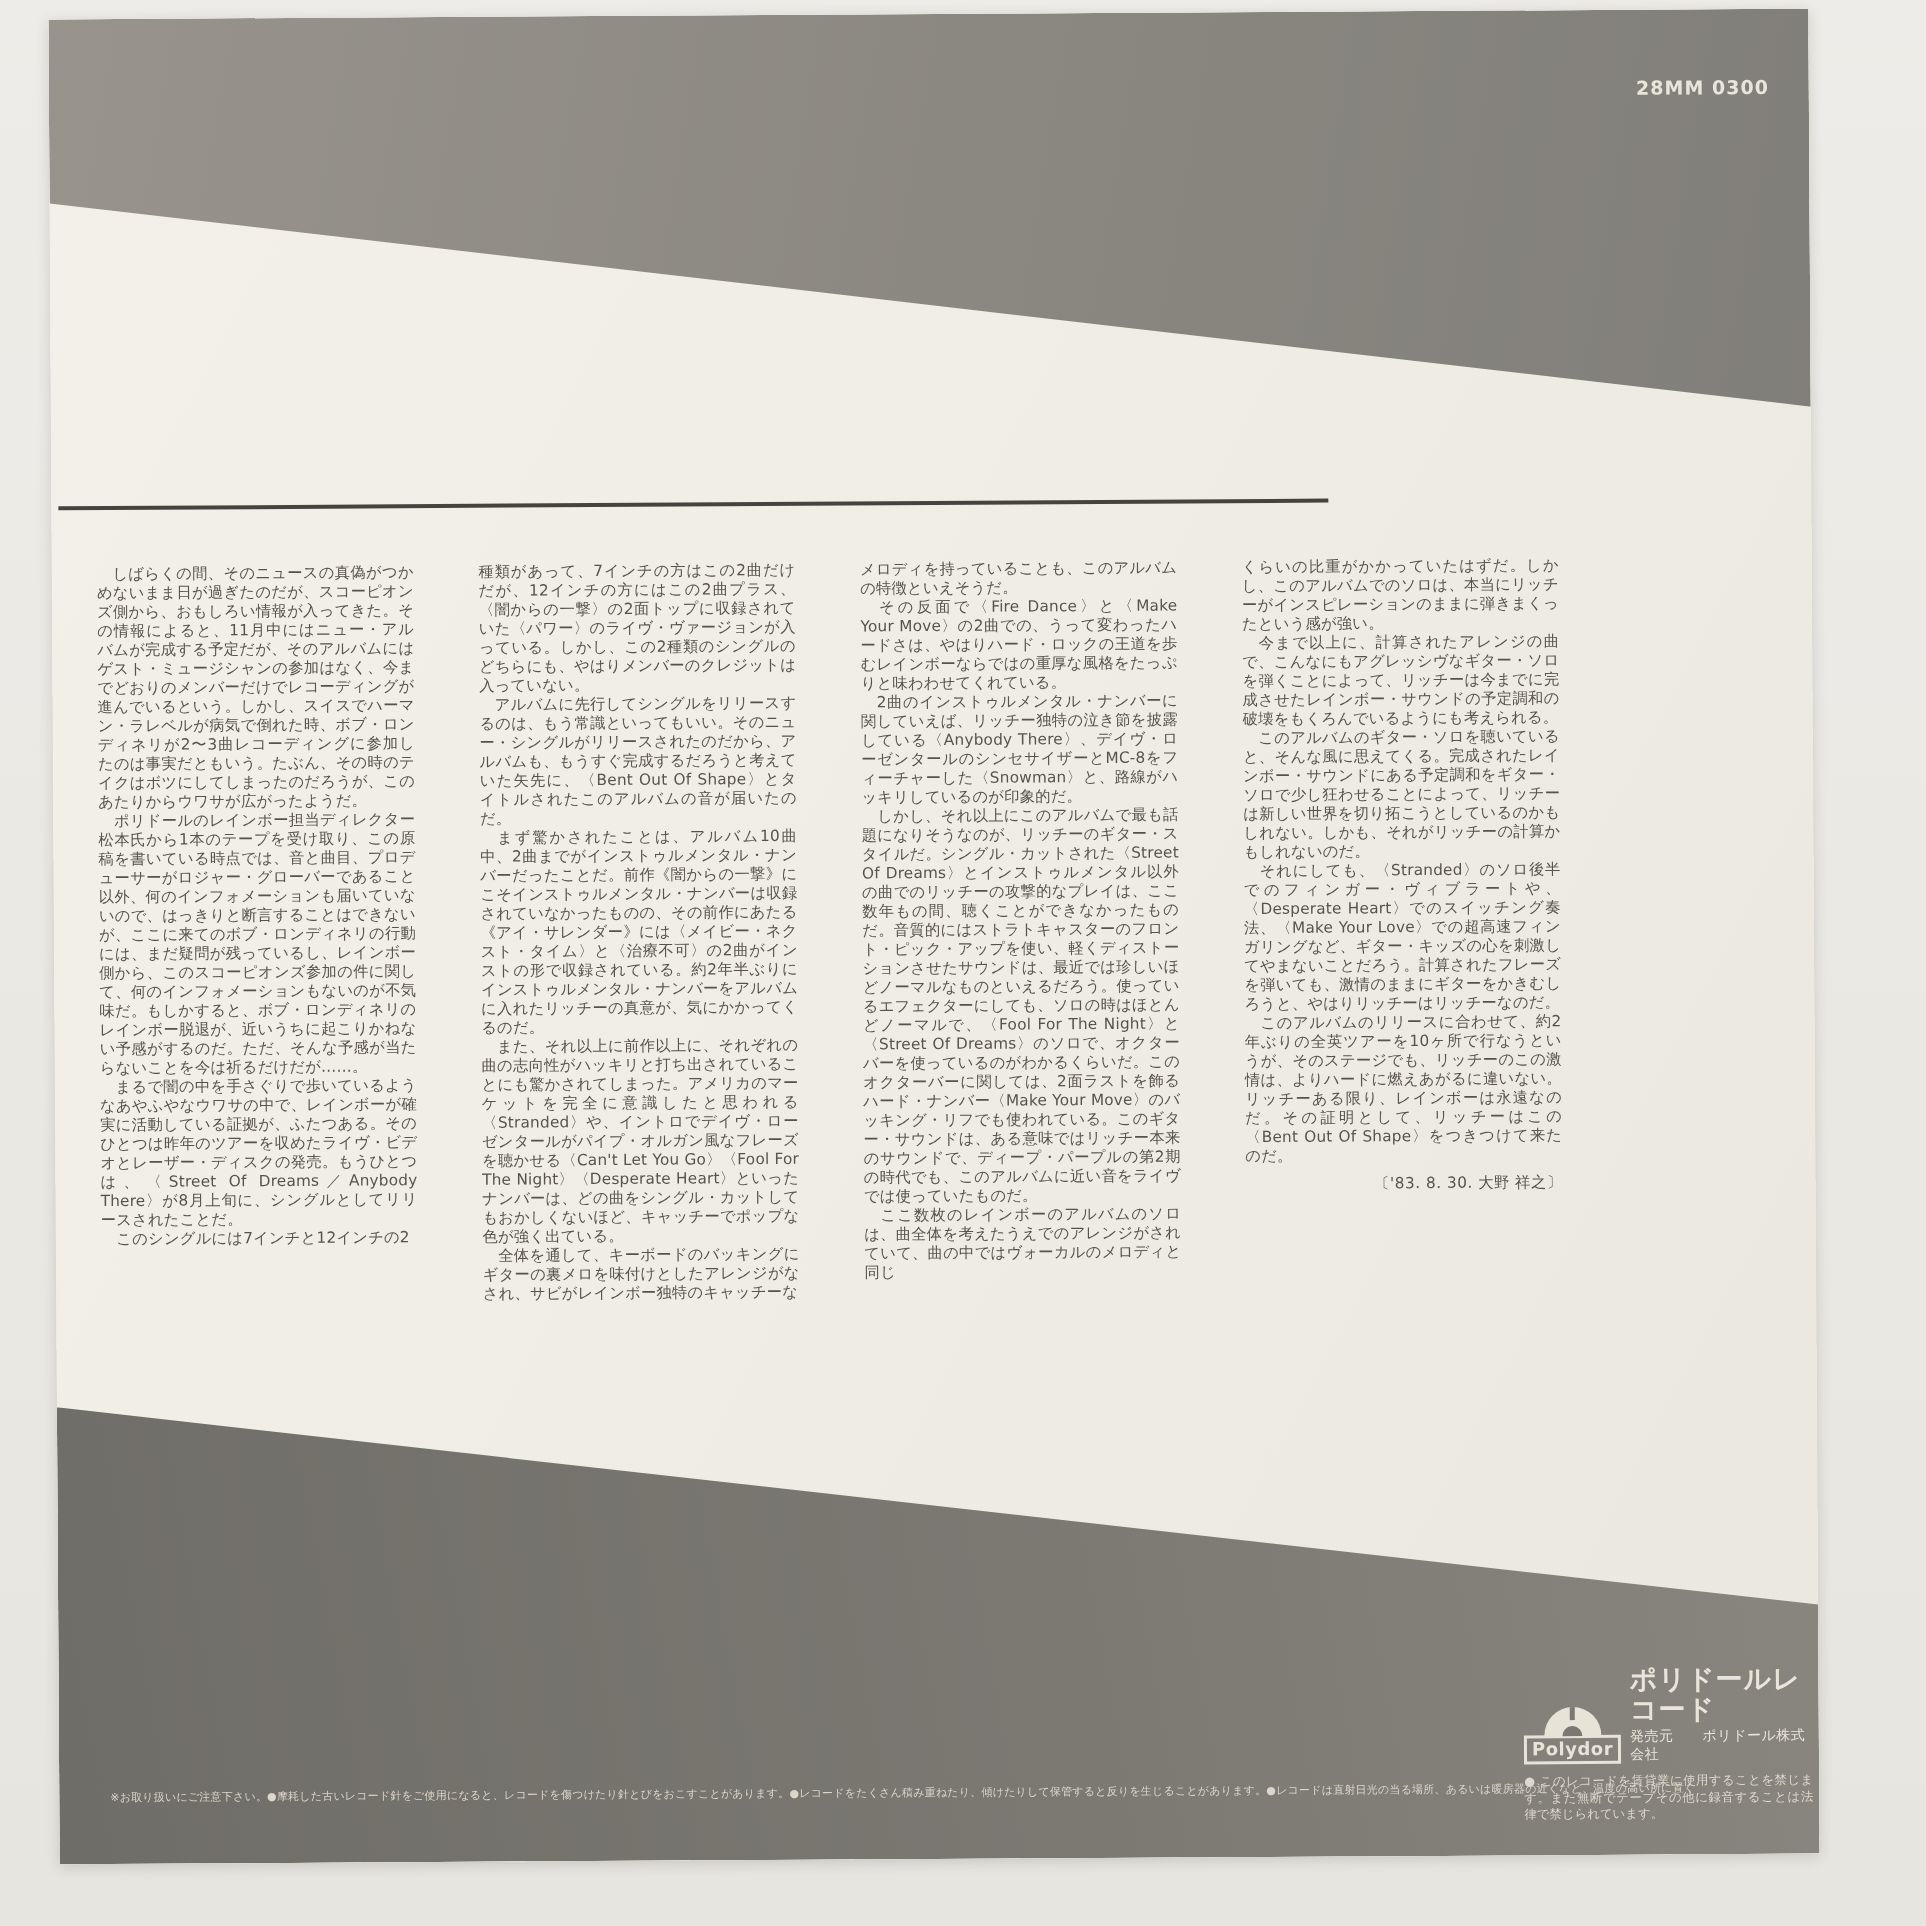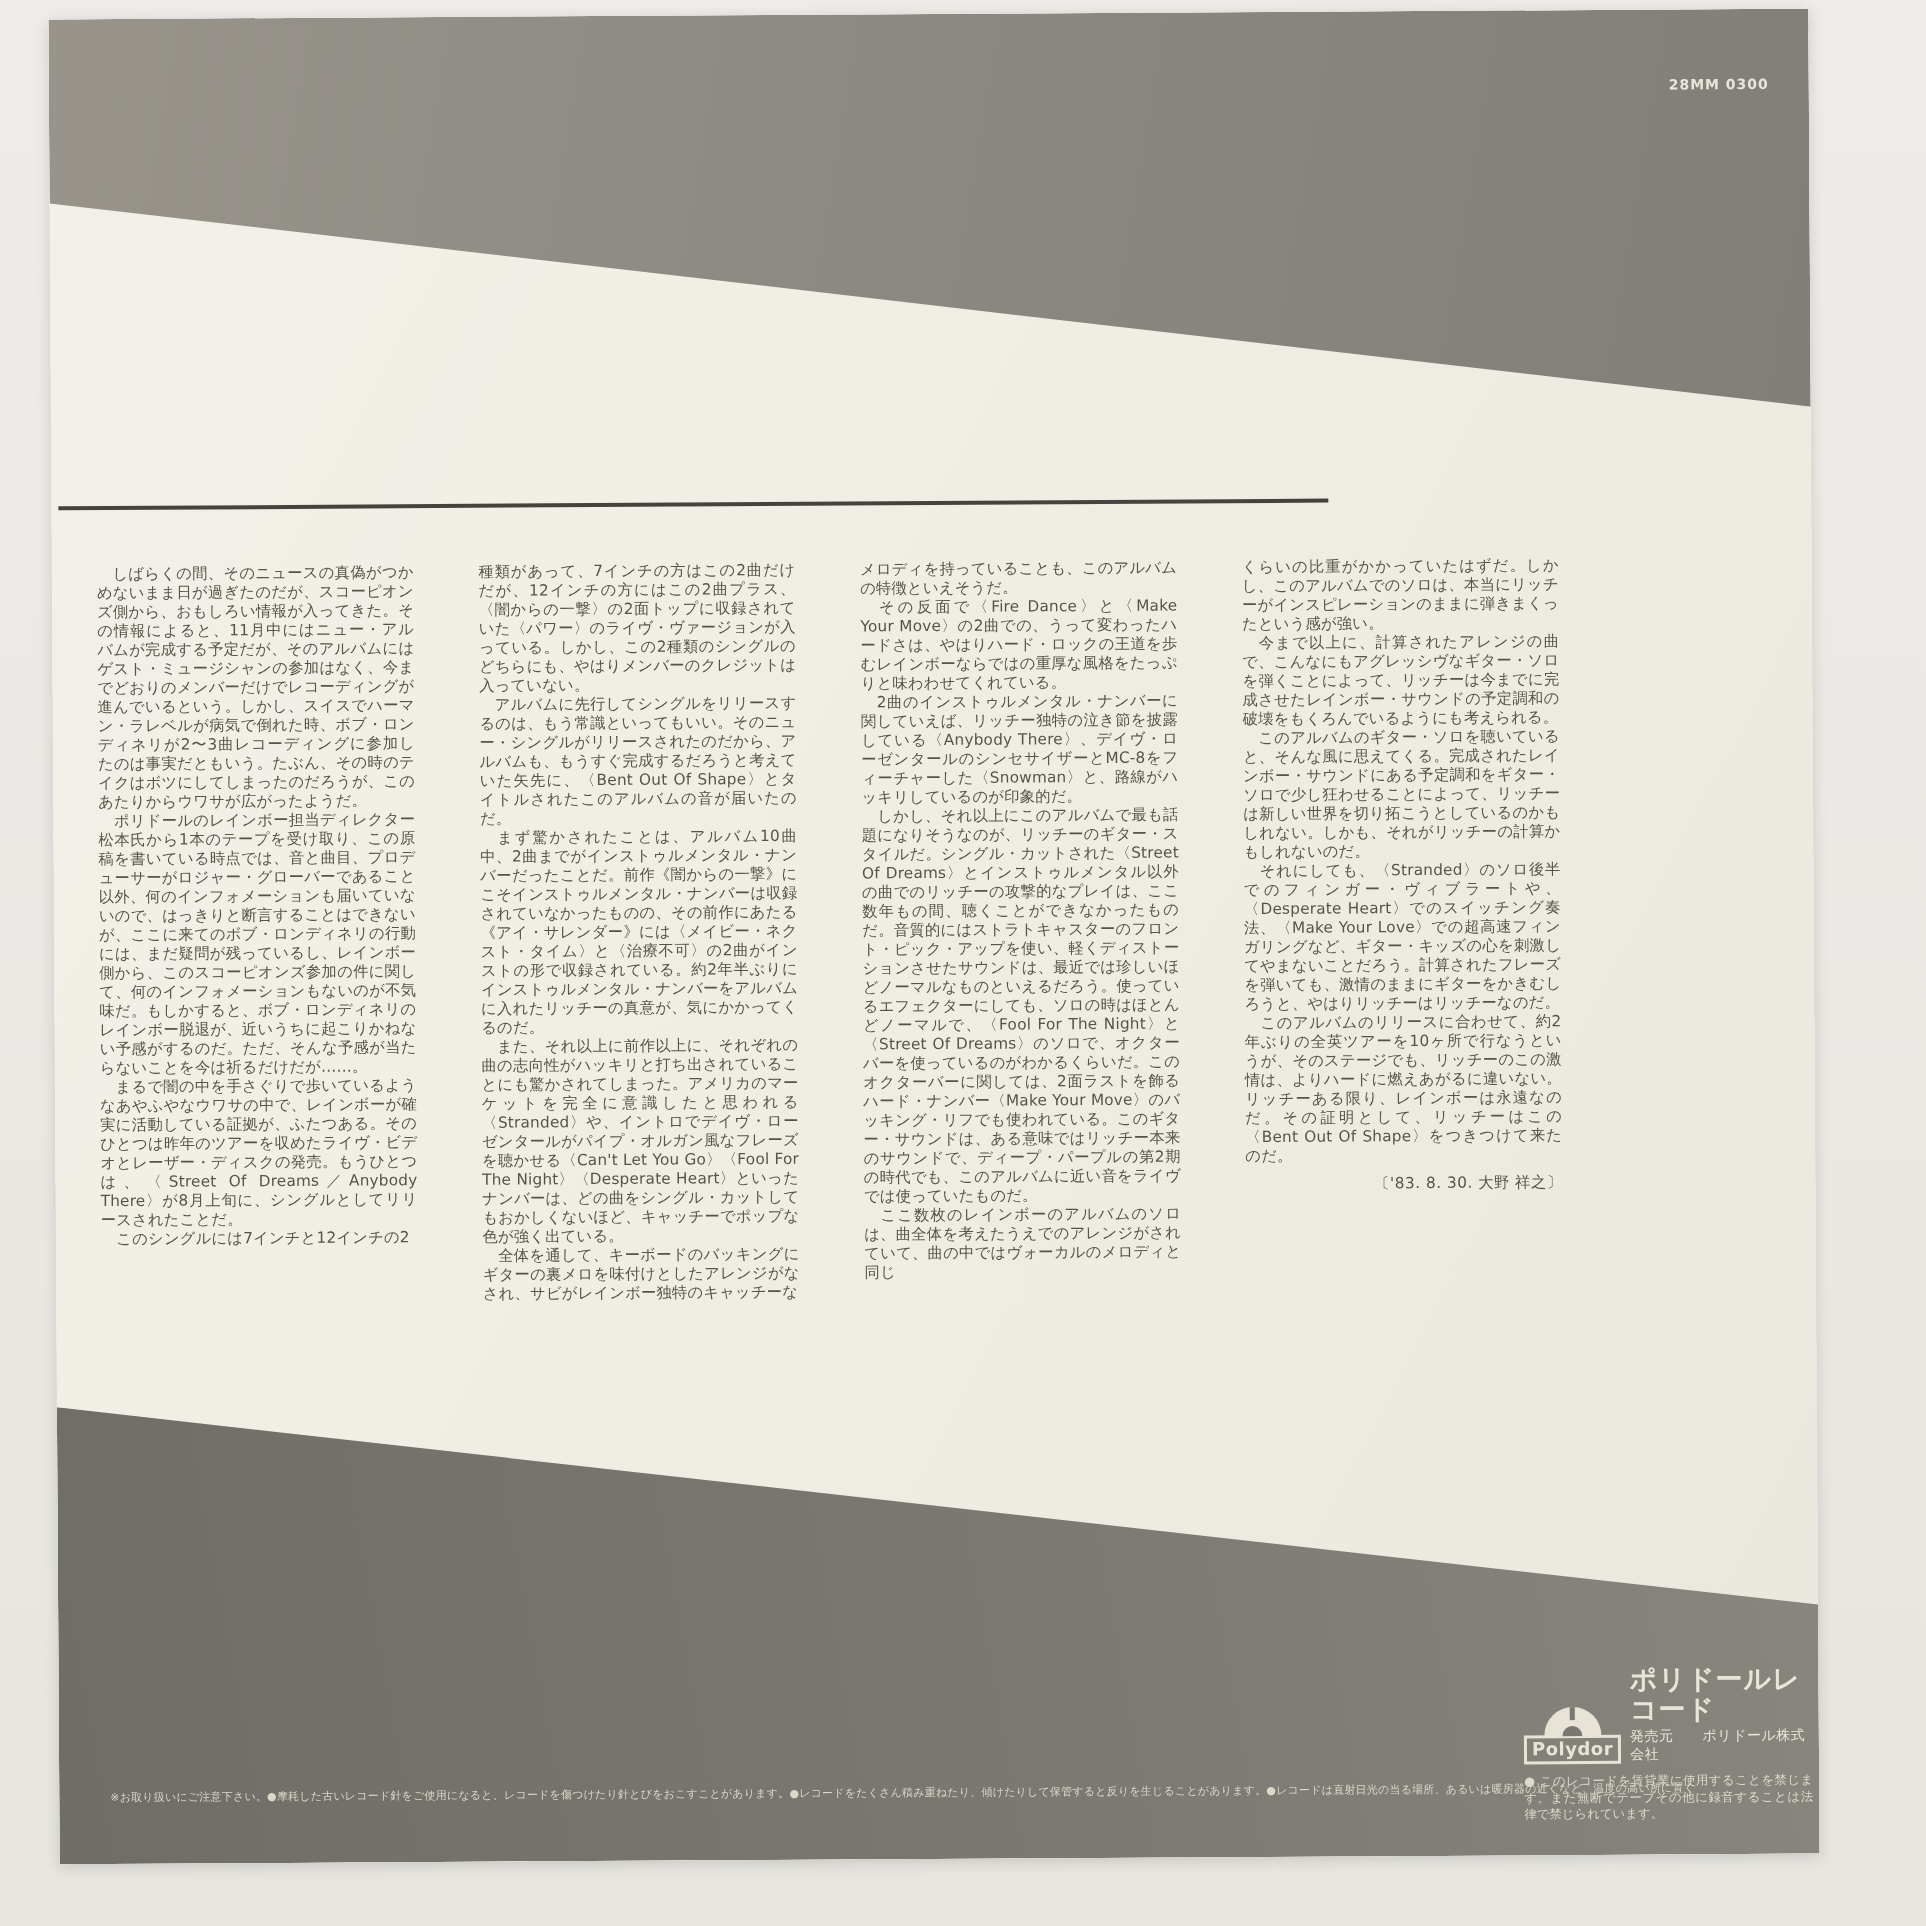--- a/index.html
+++ b/index.html
@@ -21,21 +21,21 @@
     clip-path:polygon(0 0,1760px 0,1760px 398px,0 184px);
     background:linear-gradient(100deg,#98948c 0%,#8b8881 45%,#7e7c78 100%);
   }
   .band-bottom{
     position:absolute;inset:0;
     clip-path:polygon(0 1388px,1760px 1596px,1760px 1845px,0 1845px);
     background:linear-gradient(80deg,#6f6d67 0%,#7c7973 50%,#8d8a82 100%);
   }
   .catalog{
     position:absolute;top:67px;right:40px;
-    font-size:14px;font-weight:bold;letter-spacing:1px;color:#e8e5db;
+    font-size:19px;font-weight:bold;letter-spacing:1px;color:#e8e5db;
   }
   .rule{
     position:absolute;left:7px;top:487px;width:1270px;height:4px;
     background:#45433e;
   }
   .columns{
     position:absolute;left:45px;top:546px;width:1462px;
     display:flex;justify-content:space-between;
   }
   .col{width:317px;color:#57534b;}

